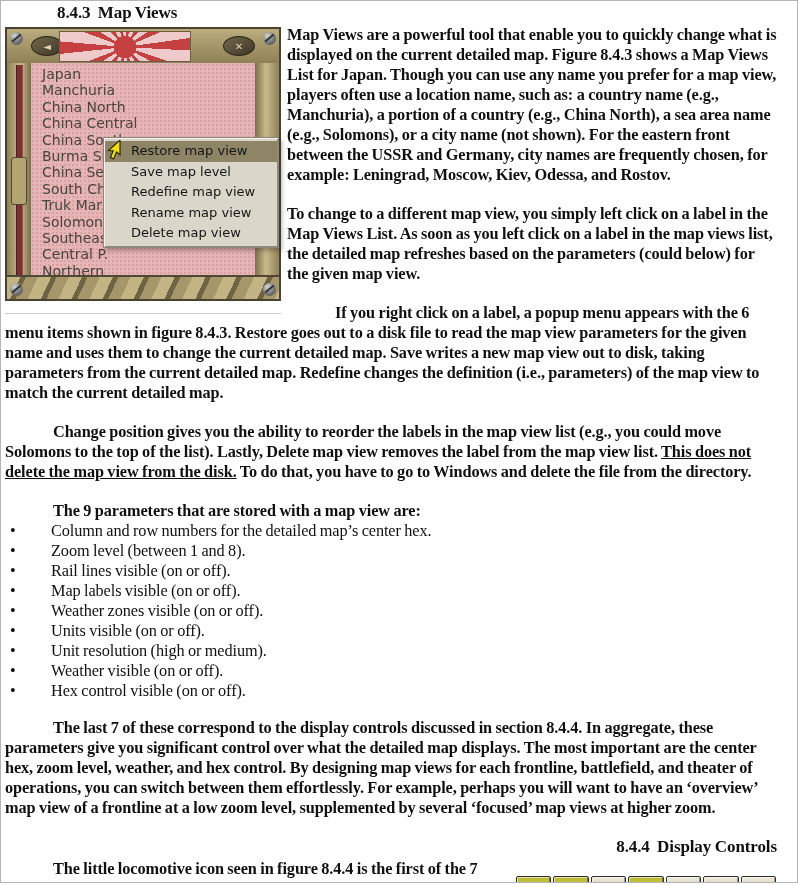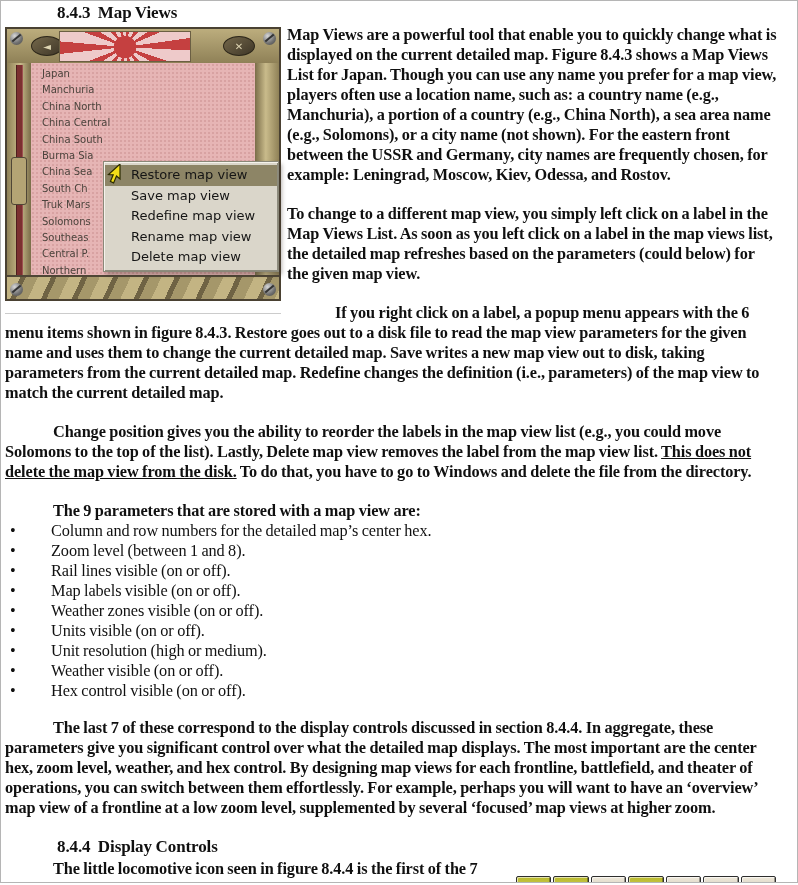--- a/index.html
+++ b/index.html
@@ -1,21 +1,21 @@
 <!DOCTYPE html>
 <html><head>
 <meta charset="utf-8">
 <style>
   html,body{margin:0;padding:0;background:#fff;}
   .page{position:relative;width:798px;height:883px;box-sizing:border-box;
         border:1px solid #b5b5b5;padding:2px 20px 0 4px;overflow:hidden;
         font-family:"Liberation Serif",serif;font-size:16.3px;line-height:20px;color:#101010;
         letter-spacing:-0.1px;word-spacing:-0.5px;background:#fff;}
   h3{font-size:17px;line-height:20px;margin:0 0 2px 52px;font-weight:bold;}
-  h3.h844{margin-top:9px;}
+  h3.h844{margin-top:9px;text-align:right;}
   p{margin:0 0 19px 0;font-weight:bold;}
   p.ind{text-indent:48px;}
   .u{text-decoration:underline;}
   .bullets{margin:0 0 17px 0;}
   .bullet-row{display:flex;}
   .bullet-glyph{width:46px;padding-left:5px;box-sizing:border-box;}
   
   .fig843{float:left;width:276px;margin:2px 6px 0 0;padding-bottom:12px;border-bottom:1px solid #ccc;}
   .mvframe{position:relative;width:276px;height:274px;box-sizing:border-box;
            background:#a7996b;border:2px solid #4a4132;box-shadow:inset 0 0 0 1px #c6b88a;}
@@ -43,25 +43,25 @@
   .mv-handle{position:absolute;left:4px;top:44%;width:14px;height:46px;background:#b4a474;
              border:1px solid #4f4636;border-radius:3px;cursor:pointer;}
   .mv-right{position:absolute;right:0;top:34px;bottom:22px;width:24px;
             background:linear-gradient(90deg,#7a6d49,#c9bb8b 45%,#8f8157);
             border-left:1px solid #554a33;}
   .mv-bottom{position:absolute;left:0;right:0;bottom:0;height:22px;border-top:2px solid #4f4636;
              background:repeating-linear-gradient(115deg,#c3b483 0 12px,#6f6344 12px 17px,#a5976a 17px 28px);}
   .mv-list{position:absolute;left:24px;top:34px;right:24px;bottom:22px;overflow:hidden;
            background-color:#e6b5b5;
            background-image:radial-gradient(#d8a2a2 1px,rgba(0,0,0,0) 1px);background-size:4px 4px;
-           font-family:"DejaVu Sans",sans-serif;font-size:10px;line-height:16.4px;color:#4b433c;
+           font-family:"DejaVu Sans",sans-serif;font-size:14px;line-height:16.4px;color:#4b433c;
            padding:3px 0 0 11px;box-sizing:border-box;letter-spacing:0;word-spacing:0;}
   .mv-item{white-space:nowrap;cursor:pointer;}
   
-  .mv-menu{position:absolute;left:96px;top:132px;width:176px;z-index:5;
+  .mv-menu{position:absolute;left:96px;top:108px;width:176px;z-index:5;
            background:#dad6ca;border:1px solid #8a8878;padding:3px 1px;box-sizing:border-box;
            box-shadow:inset 1px 1px 0 #f5f3ec,inset -1px -1px 0 #8d8b7d,3px 3px 4px rgba(60,50,40,.35);
            font-family:"DejaVu Sans",sans-serif;font-size:13px;line-height:20.5px;color:#151515;
            letter-spacing:0;word-spacing:0;}
   .menu-item{height:20.5px;padding-left:26px;position:relative;white-space:nowrap;cursor:pointer;}
   .menu-item.hl{background:#8d8566;}
   .menu-arrow{position:absolute;right:9px;top:0;font-size:9px;}
   .cursor-icon{position:absolute;left:1px;top:2px;z-index:6;}
   
   .fig844{float:right;width:262px;height:37px;margin:16px 0 0 10px;display:flex;gap:2px;
@@ -126,21 +126,21 @@
       <span class="screw bl"></span>
       <span class="screw br"></span>
 
       <div class="mv-menu">
         <svg class="cursor-icon" width="17" height="21" viewBox="0 0 17 21">
           <g transform="scale(-1,1) translate(-16,0)">
             <polygon points="1,0 1,15 4.5,12 7.4,19 10.6,17.4 7.8,10.8 12.5,10.5" fill="#f2dd19" stroke="#2b2b00" stroke-width="1.2"></polygon>
           </g>
         </svg>
         <div class="menu-item hl">Restore map view</div>
-        <div class="menu-item">Save map view</div>
+        <div class="menu-item">Save map level</div>
         <div class="menu-item">Redefine map view</div>
         <div class="menu-item">Rename map view</div>
         <div class="menu-item">Delete map view</div>
       </div>
     </div>
   </div>
 
   <p>Map Views are a powerful tool that enable you to quickly change what is displayed on the current detailed map.  Figure 8.4.3 shows a Map Views List for Japan.  Though you can use any name you prefer for a map view, players often use a location name, such as: a country name (e.g., Manchuria), a portion of a country (e.g., China North), a sea area name (e.g., Solomons), or a city name (not shown).  For the eastern front between the USSR and Germany, city names are frequently chosen, for example: Leningrad, Moscow, Kiev, Odessa, and Rostov.</p>
   <p>To change to a different map view, you simply left click on a label in the Map Views List.  As soon as you left click on a label in the map views list, the detailed map refreshes based on the parameters (could below) for the given map view.</p>
   <p class="ind">If you right click on a label, a popup menu appears with the 6 menu items shown in figure 8.4.3.  Restore goes out to a disk file to read the map view parameters for the given name and uses them to change the current detailed map.  Save writes a new map view out to disk, taking parameters from the current detailed map.  Redefine changes the definition (i.e., parameters) of the map view to match the current detailed map.</p>

